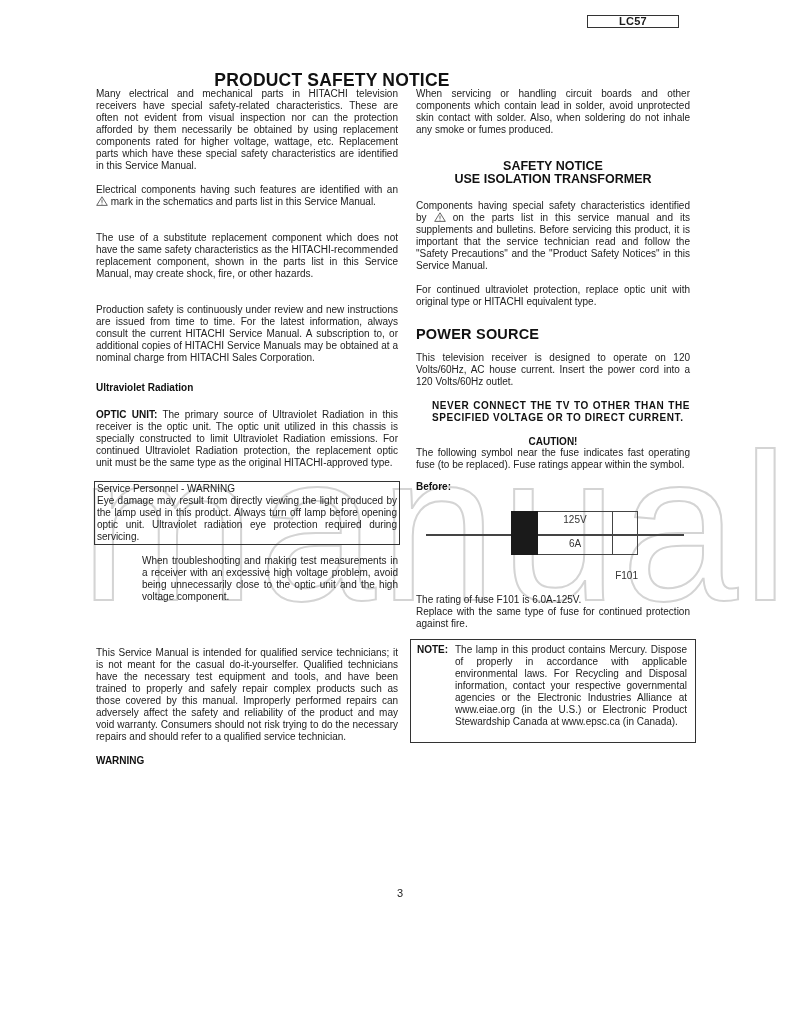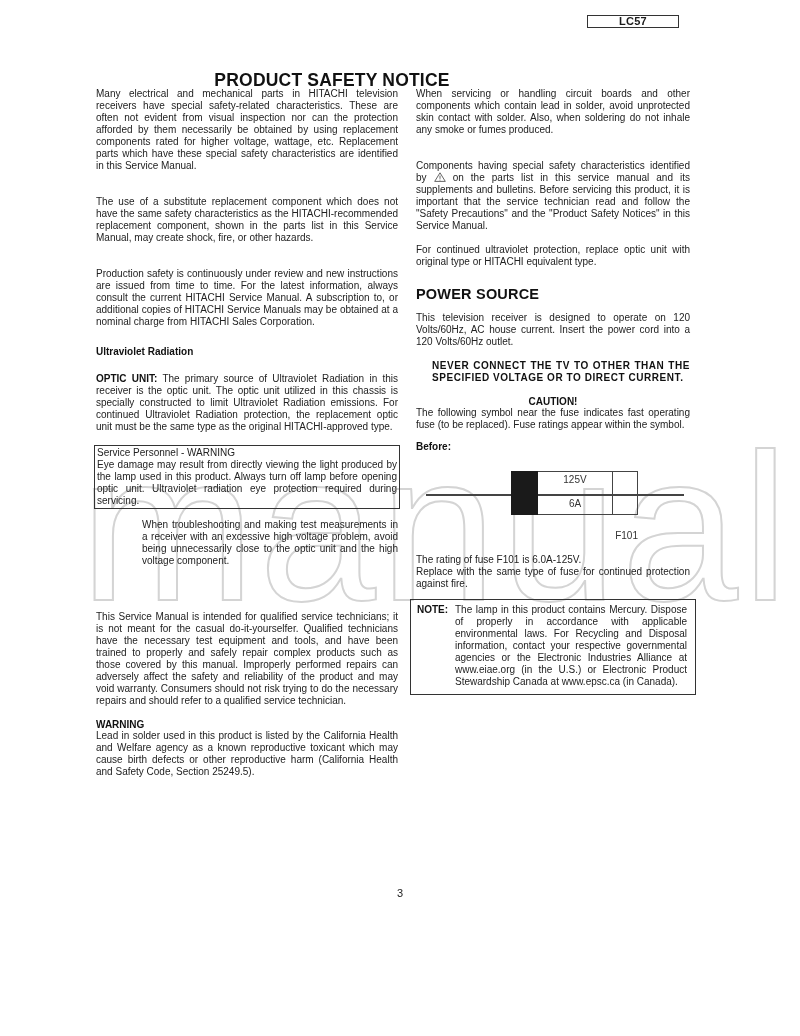--- a/index.html
+++ b/index.html
@@ -72,21 +72,21 @@
       font-size: 10px; color: #333;
     }
     .fuse-v { top: 16px; }
     .fuse-a { top: 40px; }
     .fuse-id {
       position: absolute; left: 95px; width: 127px; top: 72px;
       text-align: right; font-size: 10px; color: #333;
     }
     .note-box {
       margin-top: 9px; margin-left: -6px; width: 286px;
-      border: 1.5px solid #333; padding: 4px 8px 6px 6px;
+      border: 1.5px solid #333; padding: 4px 8px 14px 6px;
       display: flex;
     }
     .note-label { font-size: 10px; font-weight: bold; width: 38px; flex: none; color: #111; }
     .note-text { font-size: 10px; line-height: 12px; text-align: justify; flex: 1; color: #222; }
     .page-number {
       position: absolute; left: 0; width: 800px; top: 887px;
       text-align: center; font-size: 11px; color: #222;
     }
     .watermark {
       position: absolute; left: 60px; top: 430px; width: 720px; height: 200px;
@@ -99,20 +99,29 @@
 <svg class="watermark" viewBox="0 0 720 200">
   <text x="20" y="170" font-family="Liberation Sans, sans-serif" font-size="210" font-weight="normal" fill="none" stroke="#d4d4d4" stroke-width="2" letter-spacing="4">manuali</text>
 </svg>
 
 <div class="model-tag">LC57</div>
 <h1 class="page-title">PRODUCT SAFETY  NOTICE</h1>
 
 <div class="col col-left">
   <p>Many electrical and mechanical parts in HITACHI television receivers have special safety-related characteristics. These are often not evident from visual inspection nor can the protection afforded by them necessarily be obtained by using replacement components rated for higher voltage, wattage, etc. Replacement parts which have these special safety characteristics are identified in this Service Manual.</p>
 
+  <p class="gap-s">
+    <span>Electrical components having such features are identified with an</span>
+    <svg class="tri-icon" viewBox="0 0 12 10">
+      <path d="M6 0.8 L11.3 9.4 L0.7 9.4 Z" fill="none" stroke="#555" stroke-width="0.9"></path>
+      <line x1="6" y1="3.6" x2="6" y2="6.8" stroke="#555" stroke-width="0.9"></line>
+      <circle cx="6" cy="8.1" r="0.5" fill="#555"></circle>
+    </svg>
+    <span>mark in the schematics and parts list in this Service Manual.</span>
+  </p>
 
   <p class="gap-m">The use of a substitute replacement component which does not have the same safety characteristics as the HITACHI-recommended replacement component, shown in the parts list in this Service Manual, may create shock, fire, or other hazards.</p>
 
   <p class="gap-m">Production safety is continuously under review and new instructions are issued from time to time. For the latest information, always consult the current HITACHI Service Manual. A subscription to, or additional copies of HITACHI Service Manuals may be obtained at a nominal charge from HITACHI Sales Corporation.</p>
 
   <div class="subhead gap-m" style="margin-top:18px;">Ultraviolet Radiation</div>
 
   <p class="gap-m" style="margin-top:16px;">
     <span class="b">OPTIC UNIT:</span><span> The primary source of Ultraviolet Radiation in this receiver is the optic unit. The optic unit utilized in this chassis is specially constructed to limit Ultraviolet Radiation emissions. For continued Ultraviolet Radiation protection, the replacement optic unit must be the same type as the original HITACHI-approved type.</span>
   </p>
@@ -121,27 +130,28 @@
     <p style="text-align:left;">Service Personnel - WARNING</p>
     <p>Eye damage may result from directly viewing the light produced by the lamp used in this product.  Always turn off lamp before opening optic unit.  Ultraviolet radiation eye protection required during servicing.</p>
   </div>
 
   <p class="gap-s" style="margin-top:10px;margin-left:46px;">When troubleshooting and making test measurements in a receiver with an excessive high voltage problem, avoid being unnecessarily close to the optic unit and the high voltage component.</p>
 
 
   <p style="margin-top:44px;">This Service Manual is intended for qualified service technicians; it is not meant for the casual do-it-yourselfer.  Qualified technicians have the necessary test equipment and tools, and have been trained to properly and safely repair complex products such as those covered by this manual. Improperly performed repairs can adversely affect the safety and reliability of the product and may void warranty. Consumers should not risk trying to do the necessary repairs and should refer to a qualified service technician.</p>
 
   <div class="subhead" style="margin-top:12px;">WARNING</div>
-  <p>Lead in solder used in this product is listed by the California Health and Welfare agency as a known reproductive toxicant which may cause birth defects or other reproductive harm (California Health and Safety Code, Section 25249.5).</p>
 </div>
 
 <div class="col col-right">
   <p>When servicing or handling circuit boards and other components which contain lead in solder, avoid unprotected skin contact with solder. Also, when soldering do not inhale any smoke or fumes produced.</p>
 
   <div style="margin-top:24px;">
+    <div class="center-head">SAFETY NOTICE</div>
+    <div class="center-head">USE ISOLATION TRANSFORMER</div>
   </div>
 
   <p style="margin-top:14px;">
     <span>Components having special safety characteristics identified by</span>
     <svg class="tri-icon" viewBox="0 0 12 10">
       <path d="M6 0.8 L11.3 9.4 L0.7 9.4 Z" fill="none" stroke="#555" stroke-width="0.9"></path>
       <line x1="6" y1="3.6" x2="6" y2="6.8" stroke="#555" stroke-width="0.9"></line>
       <circle cx="6" cy="8.1" r="0.5" fill="#555"></circle>
     </svg><span> on the parts list in this service manual and its supplements and bulletins. Before servicing this product, it is important that the service technician read and follow the "Safety Precautions" and the "Product Safety Notices" in this Service Manual.</span>
   </p>

